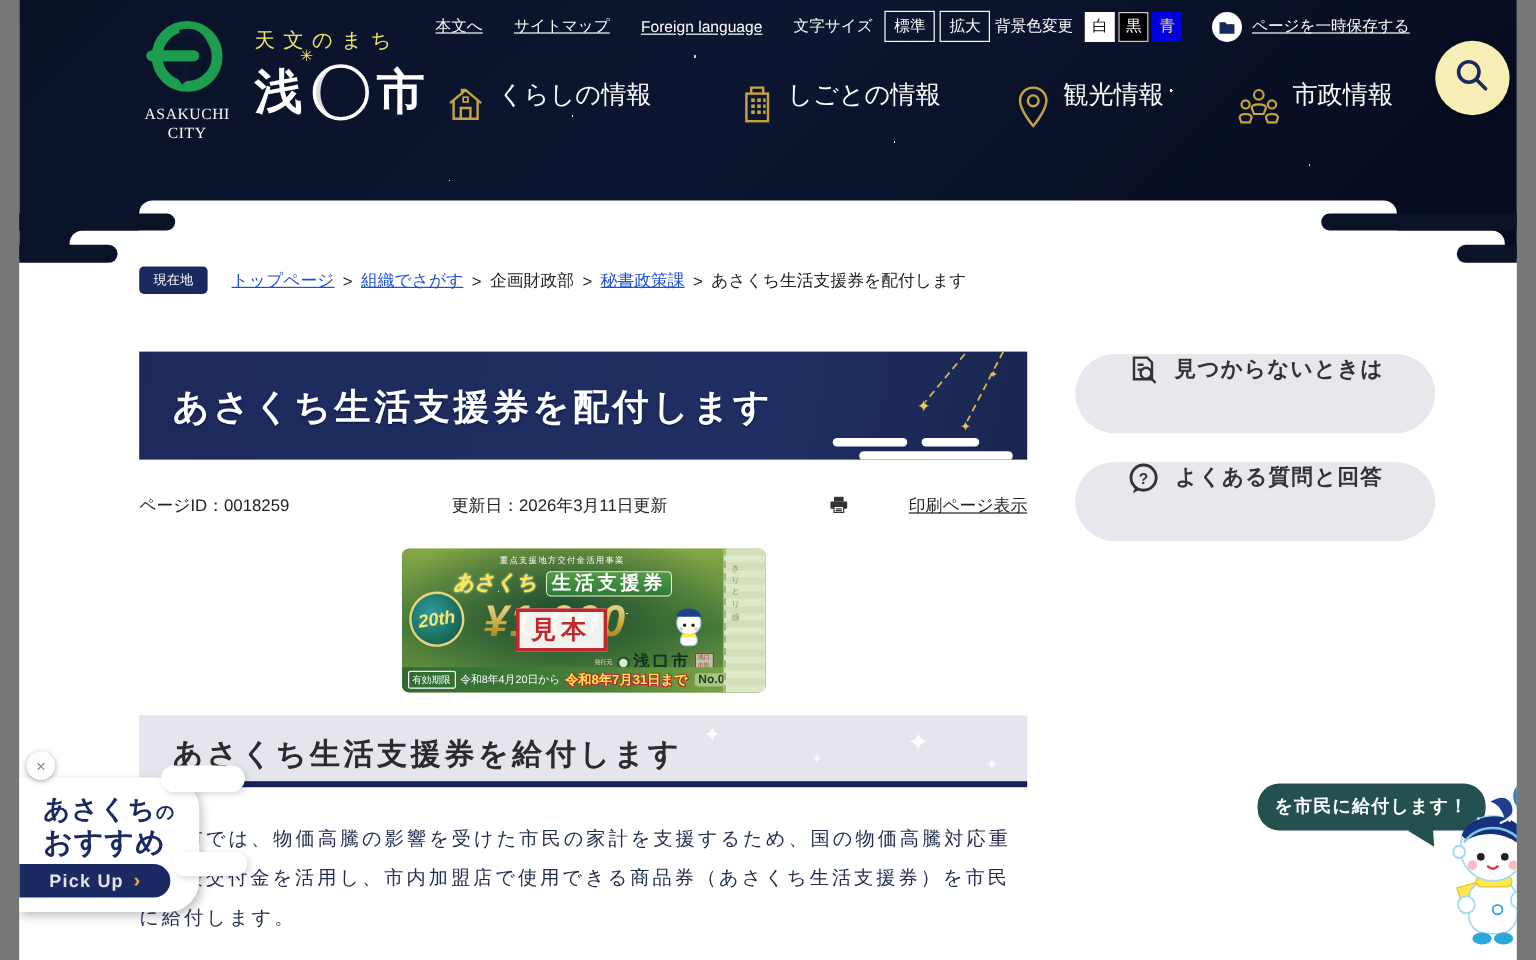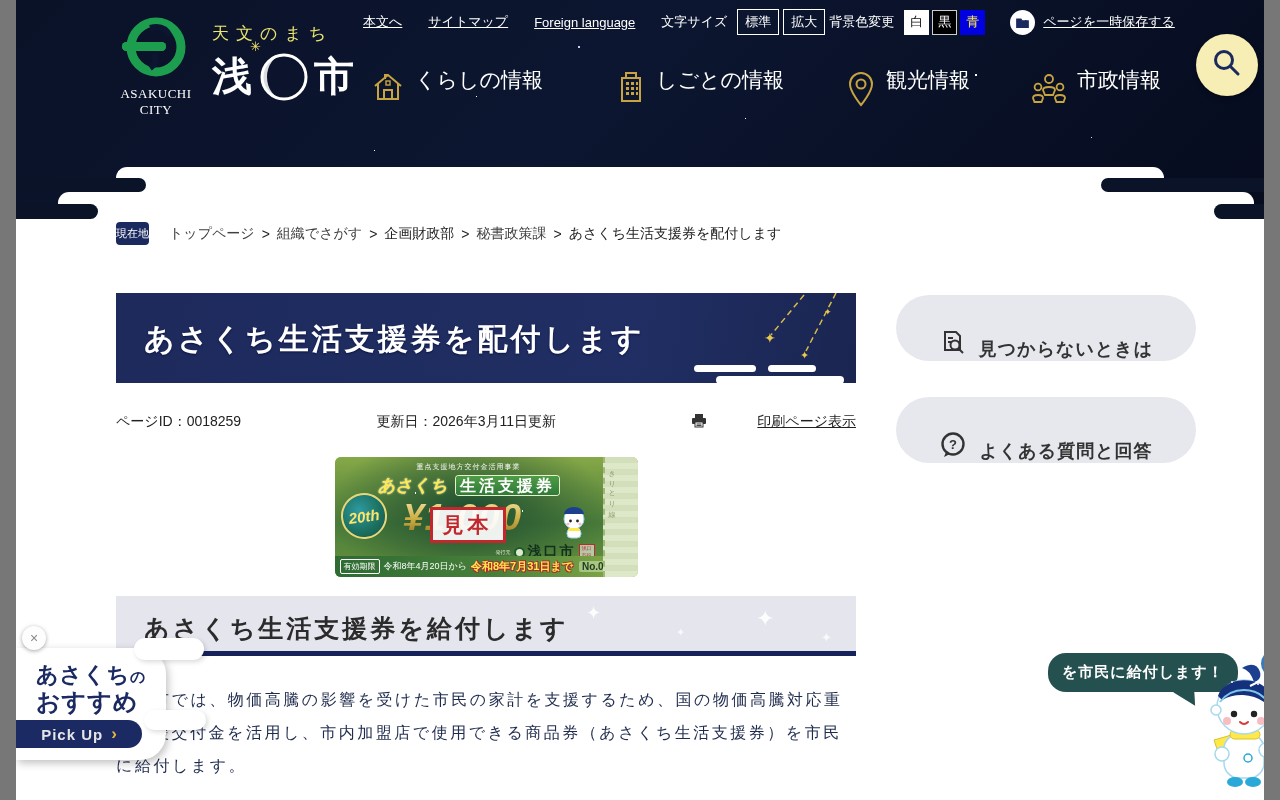--- a/index.html
+++ b/index.html
@@ -58,22 +58,22 @@
 
   
   .nav-item { position:absolute; top:62px; display:flex; align-items:flex-start; cursor:pointer; }
   .nav-icon { margin-top:8px; margin-right:10px; }
   .nav-label { color:#fff; font-size:21px; line-height:1.7; }
   .nav-w130 { width:132px; } .nav-w90 { width:92px; }
   .search-btn { position:absolute; left:1180px; top:34px; width:62px; height:62px; border-radius:50%; background:#f6eeb4; display:flex; align-items:center; justify-content:center; cursor:pointer; box-shadow:0 2px 5px rgba(0,0,0,.35); }
 
   
   .breadcrumb { position:absolute; left:100px; top:222px; display:flex; align-items:center; font-size:14px; color:#222; white-space:nowrap; }
-  .crumb-badge { background:#1b2a5e; color:#fff; font-size:11px; padding:4px 0; border-radius:4px; margin-right:20px; }
-  .breadcrumb a { color:#404040; cursor:pointer; }
+  .crumb-badge { background:#1b2a5e; color:#fff; font-size:11px; padding:4px 12px; border-radius:4px; margin-right:20px; }
+  .breadcrumb a { color:#1d4ed8; text-decoration:underline; cursor:pointer; }
   .crumb-sep { margin:0 7px; }
 
   
   .content { position:absolute; left:100px; top:293px; width:740px; }
 
   .title-banner { position:relative; width:740px; height:90px; background:linear-gradient(100deg,#1e2a5c 0%, #202e63 70%, #1a2550 100%); overflow:hidden; }
   .page-title { position:absolute; left:28px; top:26px; color:#fff; font-size:30px; font-weight:bold; letter-spacing:3px; text-shadow:0 1px 2px #0a1440; }
   .banner-stars { position:absolute; right:0; top:0; }
   .banner-cloud { position:absolute; background:#fff; border-radius:4px; }
   .bc1 { left:578px; top:72px; width:62px; height:7px; }
@@ -123,21 +123,21 @@
 
   
   .section-heading { position:relative; margin-top:19px; width:740px; height:60px; background:#e4e5ed; border-bottom:5px solid #16235a; overflow:hidden; }
   .section-heading h2 { position:absolute; left:28px; top:16px; font-size:25px; font-weight:bold; color:#2b2b2b; letter-spacing:3px; }
   .sparkle { position:absolute; color:#fff; }
 
   .body-text { margin-top:27px; width:740px; font-size:16px; letter-spacing:2.5px; line-height:33px; color:#1f2b4d; }
 
   
   .sidebar { position:absolute; left:880px; top:295px; width:300px; }
-  .pill-btn { width:300px; height:66px; border-radius:33px; background:#e7e8ee; display:flex; align-items:flex-end; justify-content:center; cursor:pointer; margin-bottom:36px; }
+  .pill-btn { width:300px; height:66px; border-radius:33px; background:#e7e8ee; display:flex; align-items:flex-start; justify-content:center; cursor:pointer; margin-bottom:24px; }
   .pill-btn .pill-label { font-size:18px; font-weight:bold; color:#333; margin-left:12px; letter-spacing:1px; }
 
   
   .pickup { position:absolute; left:0; top:648px; width:150px; height:112px; background:#fff; border-radius:0 26px 26px 0; box-shadow:2px 3px 8px rgba(0,0,0,.25); }
   .pickup-bump1 { position:absolute; left:118px; top:-10px; width:70px; height:22px; background:#fff; border-radius:11px; box-shadow:2px 2px 5px rgba(0,0,0,.15); }
   .pickup-bump2 { position:absolute; left:128px; top:62px; width:62px; height:20px; background:#fff; border-radius:10px; box-shadow:2px 2px 5px rgba(0,0,0,.15); }
   .pickup-close { position:absolute; left:6px; top:-22px; width:24px; height:24px; border-radius:50%; background:#fdfdfd; box-shadow:0 1px 4px rgba(0,0,0,.35); color:#888; font-size:14px; display:flex; align-items:center; justify-content:center; cursor:pointer; }
   .pickup-t1 { position:absolute; left:20px; top:12px; font-size:22px; font-weight:900; color:#1b2a62; letter-spacing:1px; }
   .pickup-t1 .small { font-size:15px; font-weight:bold; }
   .pickup-t2 { position:absolute; left:20px; top:38px; font-size:24px; font-weight:900; color:#1b2a62; letter-spacing:1px; }

